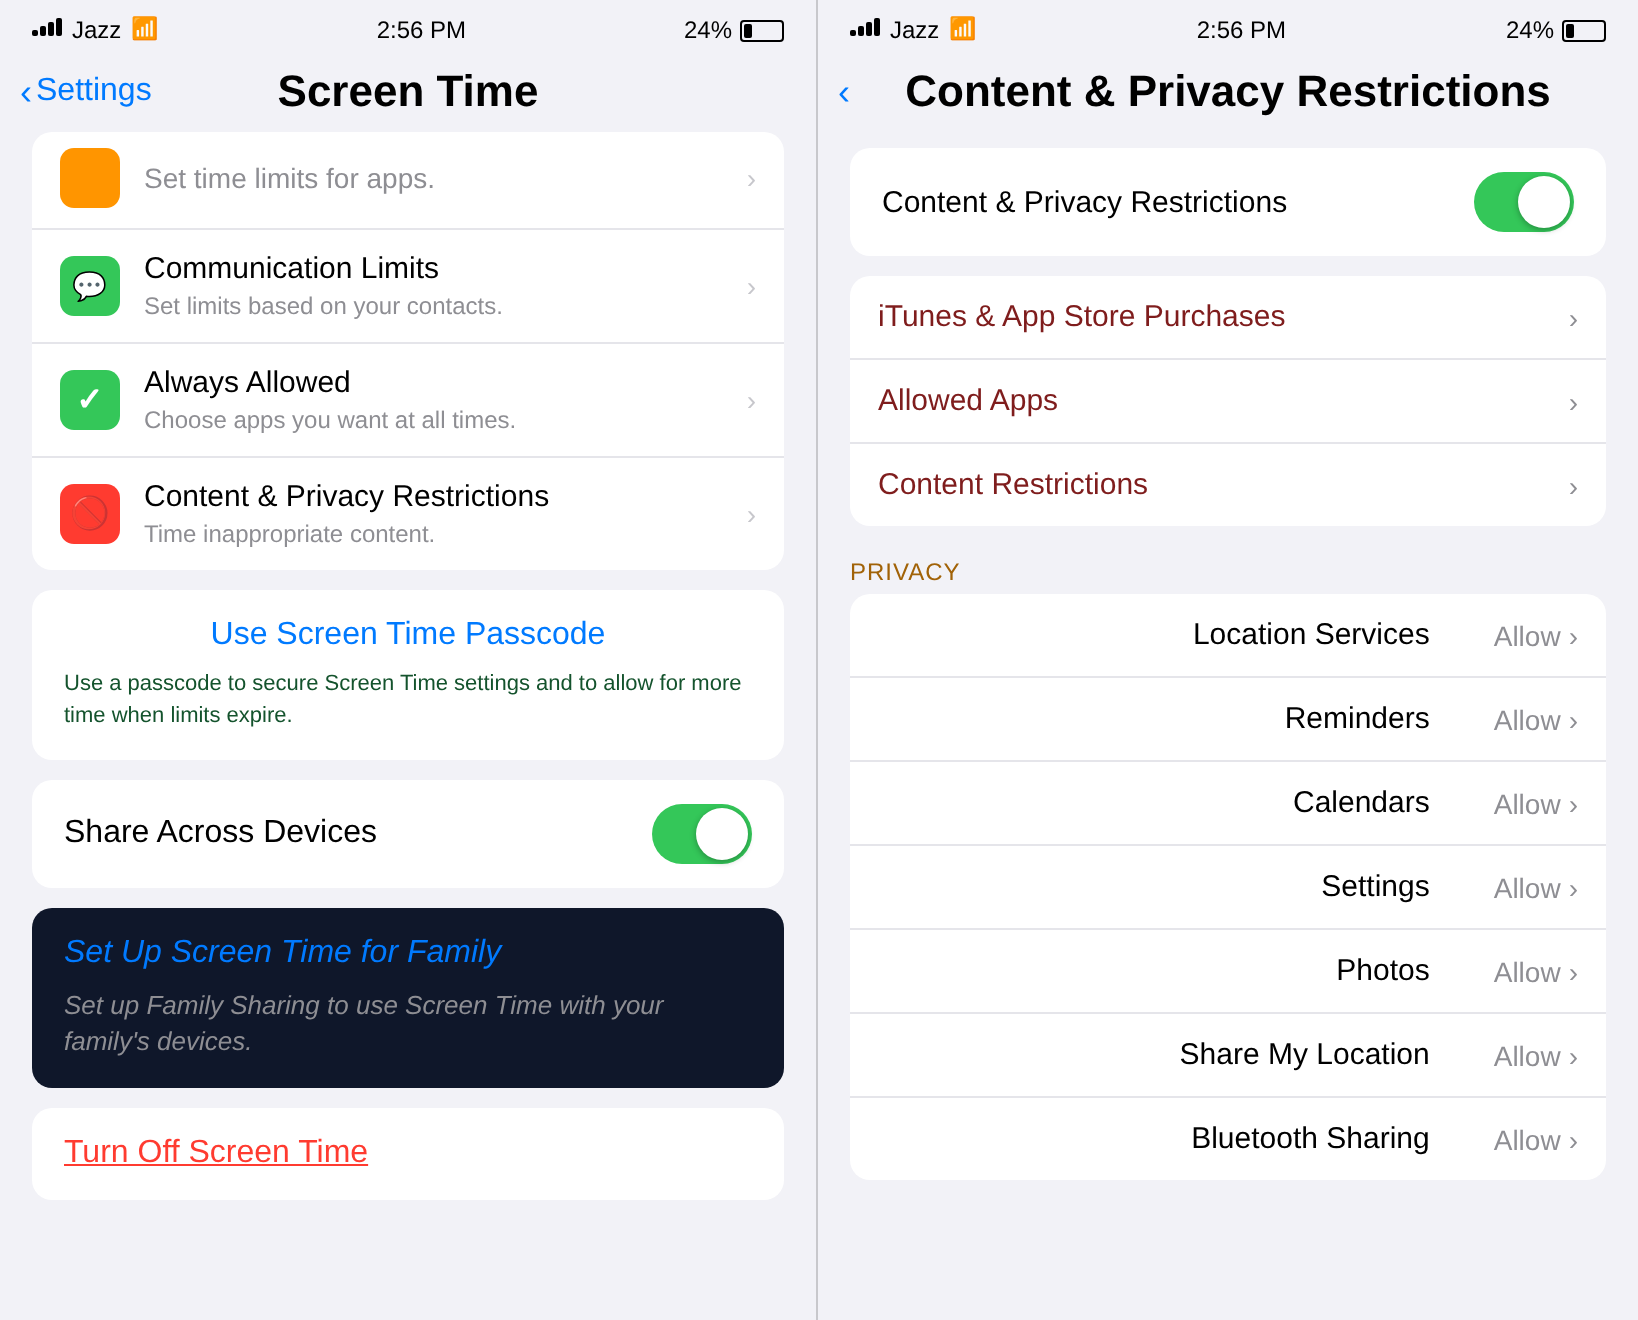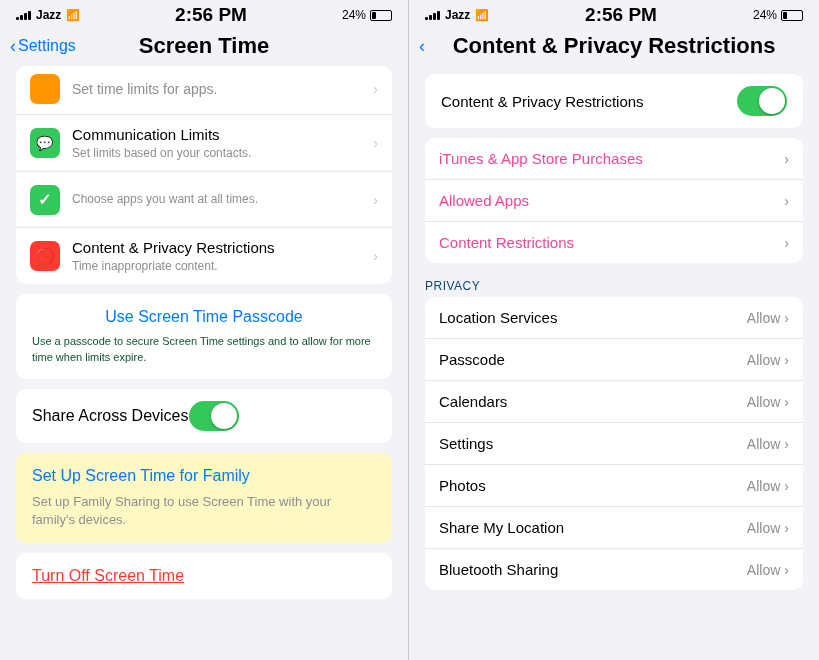--- a/index.html
+++ b/index.html
@@ -26,28 +26,27 @@
     .status-bar {
       display: flex;
       justify-content: space-between;
       align-items: center;
       padding: 6px 16px 4px;
       background: #f2f2f7;
       height: 28px;
     }
     .status-bar-left {
       display: flex;
-      align-items: center;
       gap: 5px;
       font-size: 12px;
-      font-weight: 700;
+      font-weight: 400;
     }
     .status-bar-center {
-      font-size: 19px;
-      font-weight: 700;
+      font-size: 12px;
+      font-weight: 400;
     }
     .status-bar-right {
       display: flex;
       align-items: center;
       gap: 4px;
       font-size: 12px;
       font-weight: 500;
     }
     .signal-bars {
       display: flex;
@@ -211,20 +210,21 @@
     
     .toggle-row {
       background: #fff;
       margin: 10px 16px 0;
       border-radius: 10px;
       padding: 12px 16px;
     }
     .toggle-row-inner {
       display: flex;
       align-items: center;
+      justify-content: space-between;
     }
     .toggle-label {
       font-size: 16px;
       color: #000;
       font-weight: 500;
     }
     .toggle-desc {
       font-size: 13px;
       color: #8e8e93;
       margin-top: 6px;
@@ -246,24 +246,25 @@
       border-radius: 50%;
       background: #fff;
       position: absolute;
       top: 2px;
       right: 2px;
       box-shadow: 0 1px 3px rgba(0,0,0,0.3);
     }
 
     
     .family-row {
-      background: #fef9c3;
+      background: #0f172a;
       margin: 10px 16px 0;
       border-radius: 10px;
       padding: 14px 16px;
+      font-style: italic;
     }
     .family-title {
       font-size: 16px;
       color: #007aff;
       font-weight: 400;
       margin-bottom: 8px;
     }
     .family-desc {
       font-size: 13px;
       color: #8e8e93;
@@ -323,52 +324,53 @@
     .menu-row {
       display: flex;
       align-items: center;
       justify-content: space-between;
       padding: 12px 14px;
       border-bottom: 0.5px solid #e5e5ea;
     }
     .menu-row:last-child { border-bottom: none; }
     .menu-row-label {
       font-size: 15px;
-      color: #ec4899;
+      color: #7f1d1d;
     }
     .menu-row-right {
       display: flex;
       align-items: center;
       gap: 4px;
       color: #8e8e93;
       font-size: 14px;
     }
 
     
     .section-header {
       padding: 6px 16px 4px;
       font-size: 12px;
-      color: #0c4a6e;
+      color: #a16207;
       font-weight: 500;
       letter-spacing: 0.5px;
       text-transform: uppercase;
     }
 
     
     .privacy-card {
       background: #fff;
       margin: 0 16px 10px;
       border-radius: 10px;
     }
     .privacy-row {
       display: flex;
       align-items: center;
-      justify-content: space-between;
+      justify-content: flex-end;
       padding: 12px 14px;
       border-bottom: 0.5px solid #e5e5ea;
+      gap: 32px;
     }
     .privacy-row:last-child { border-bottom: none; }
     .privacy-label {
       font-size: 15px;
       color: #000;
     }
     .privacy-right {
       display: flex;
       align-items: center;
       gap: 4px;
@@ -428,20 +430,21 @@
           <div class="row-subtitle">Set limits based on your contacts.</div>
         </div>
         <span class="chevron">›</span>
       </div>
 
       <div class="settings-row">
         <div class="row-icon icon-green-check" style="color:#fff; font-size:16px; font-weight:700;">
           ✓
         </div>
         <div class="row-text">
+          <div class="row-title">Always Allowed</div>
           <div class="row-subtitle">Choose apps you want at all times.</div>
         </div>
         <span class="chevron">›</span>
       </div>
 
       <div class="settings-row">
         <div class="row-icon icon-red" style="color:#fff; font-size:16px;">
           🚫
         </div>
         <div class="row-text">
@@ -541,21 +544,21 @@
 
     <div class="privacy-card">
       <div class="privacy-row">
         <span class="privacy-label">Location Services</span>
         <div class="privacy-right">
           <span>Allow</span>
           <span>›</span>
         </div>
       </div>
       <div class="privacy-row">
-        <span class="privacy-label">Passcode</span>
+        <span class="privacy-label">Reminders</span>
         <div class="privacy-right">
           <span>Allow</span>
           <span>›</span>
         </div>
       </div>
       <div class="privacy-row">
         <span class="privacy-label">Calendars</span>
         <div class="privacy-right">
           <span>Allow</span>
           <span>›</span>

